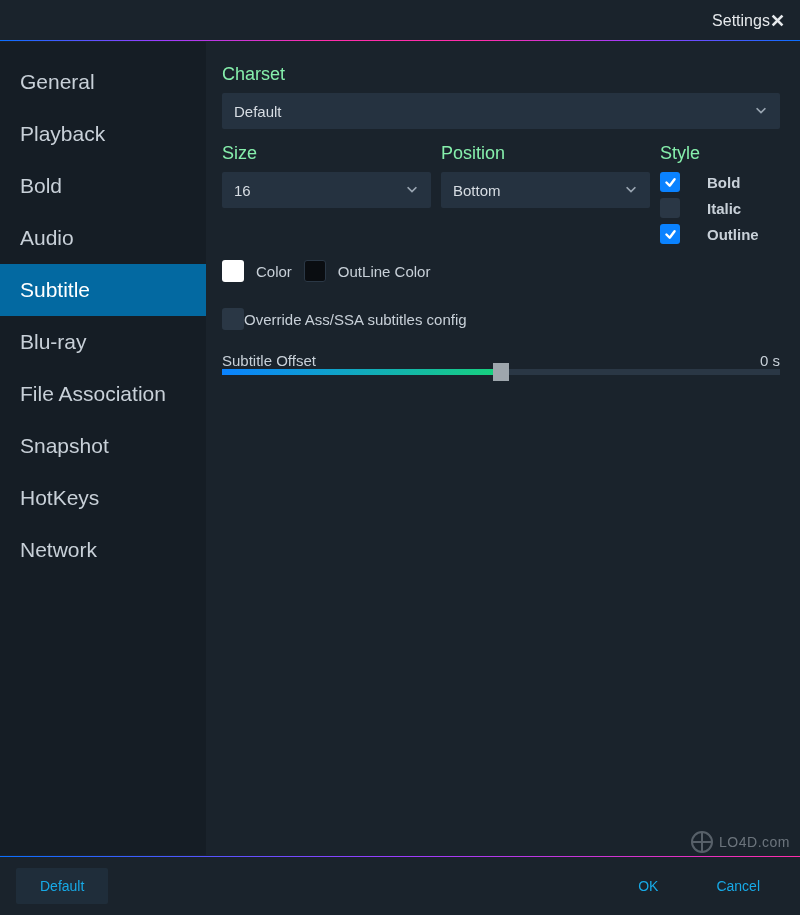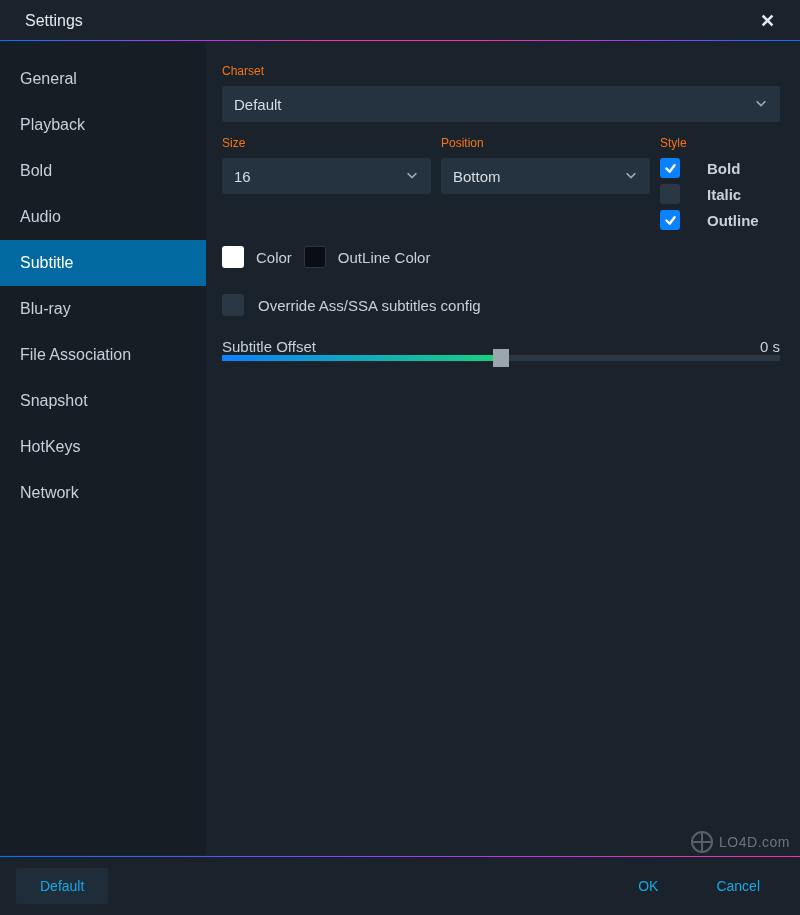--- a/index.html
+++ b/index.html
@@ -9,22 +9,22 @@
   color: #c8d0d8;
   width: 800px;
   height: 915px;
   overflow: hidden;
   font-size: 15px;
 }
 .titlebar {
   height: 42px;
   display: flex;
   align-items: center;
-  justify-content: space-between;
-  padding: 0 25px;
+  justify-content: flex-end;
+  padding: 0 15px;
   border-bottom: 1px solid transparent;
   background-image: linear-gradient(to bottom, #1a232c 0, #1a232c calc(100% - 1px), transparent calc(100% - 1px)), linear-gradient(to right, #0a6fff, #9b3cff, #ff2daa, #ff2daa, #9b3cff, #0a6fff);
   background-size: 100% 100%, 100% 1px;
   background-position: 0 0, 0 100%;
   background-repeat: no-repeat;
 }
 .titlebar .title { color: #e6e9ec; font-size: 16px; }
 .titlebar .close {
   font-size: 18px; font-weight: bold; color: #e6e9ec;
   cursor: pointer; line-height: 1;
@@ -35,34 +35,34 @@
 }
 .sidebar {
   width: 206px;
   background: #151d25;
   padding-top: 14px;
 }
 .sidebar .item {
   padding: 14px 20px;
   color: #c8d0d8;
   cursor: pointer;
-  font-size: 16px;
+  font-size: 21px;
 }
 .sidebar .item.active {
   background: #0369a1;
   color: #ffffff;
 }
 .main {
   flex: 1;
   padding: 22px 20px 0 16px;
   position: relative;
 }
 .field-label {
-  color: #f97316;
-  font-size: 12px;
+  color: #86efac;
+  font-size: 18px;
   margin-bottom: 8px;
 }
 .select {
   background: #253240;
   border: none;
   height: 36px;
   display: flex;
   align-items: center;
   padding: 0 12px;
   color: #d7dde3;
@@ -93,21 +93,21 @@
 .chk .box.checked svg path { stroke: #fff; stroke-width: 3; fill: none; stroke-linecap: round; stroke-linejoin: round; }
 .color-row {
   display: flex; align-items: center; gap: 12px; margin-top: 16px;
 }
 .swatch {
   width: 22px; height: 22px; border-radius: 3px; cursor: pointer;
 }
 .swatch.white { background: #ffffff; }
 .swatch.black { background: #0a0d11; border: 1px solid #2a3745; }
 .override-row {
-  display: flex; align-items: center; gap: 14px;
+  display: flex; align-items: center; 
   margin-top: 26px;
 }
 .override-row .box {
   width: 22px; height: 22px; border-radius: 3px; background: #2a3745; cursor: pointer;
 }
 .slider-block { margin-top: 22px; }
 .slider-head {
   display: flex; justify-content: space-between; align-items: flex-start;
   margin-bottom: 0;
 }

